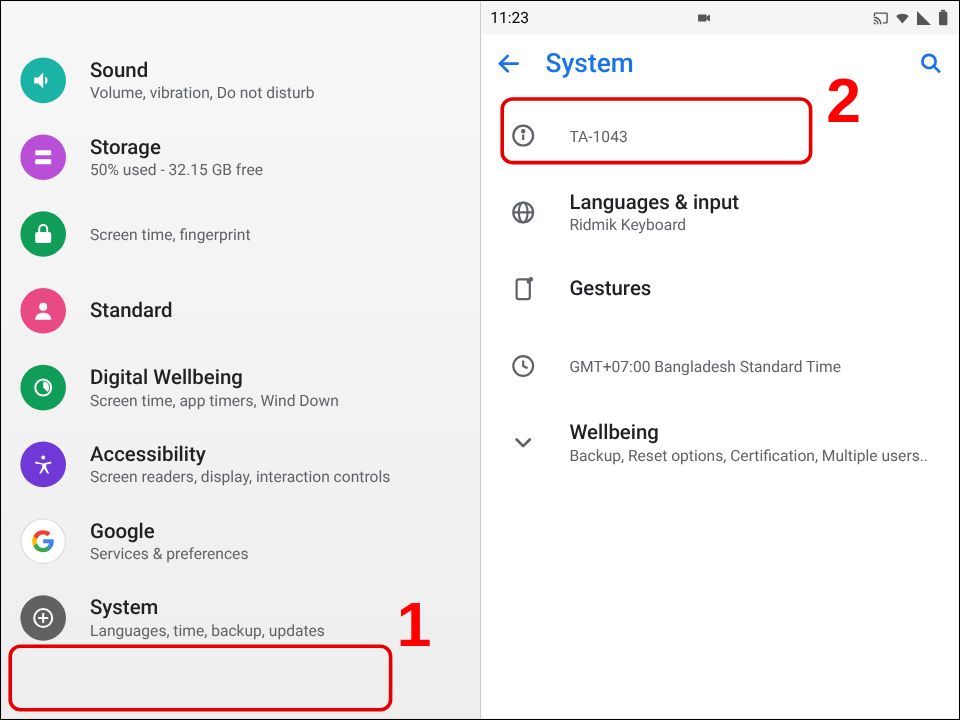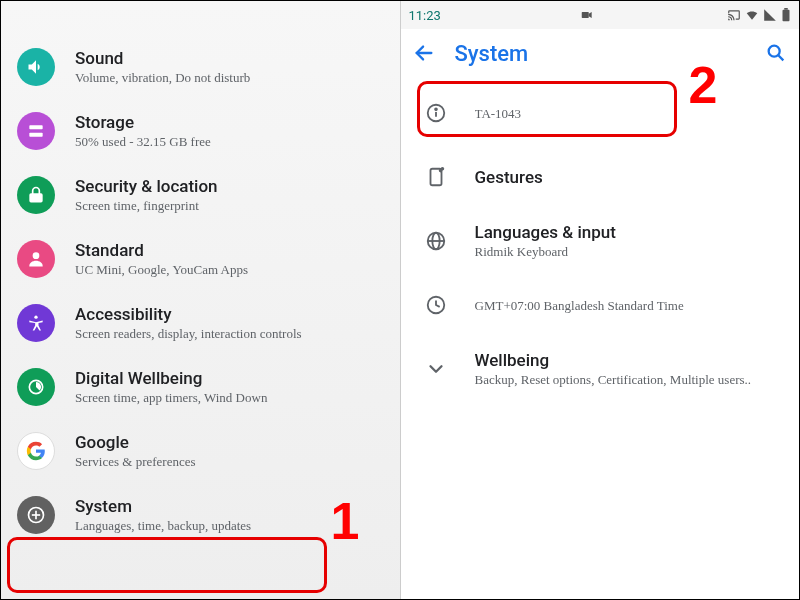--- a/index.html
+++ b/index.html
@@ -30,21 +30,21 @@
   .pane-right {
     background: #fff;
   }
   .statusbar {
     height: 28px;
     display: flex;
     align-items: center;
     justify-content: space-between;
     padding: 0 8px;
     font-size: 13px;
-    color: #0f766e;
+    color: #000000;
     background: #f5f5f5;
     text-align: right;
   }
   .statusbar .sb-right { display:flex; gap:4px; align-items:center; }
   .header {
     display: flex;
     align-items: center;
     height: 48px;
     padding: 0 12px;
     gap: 20px;
@@ -85,21 +85,20 @@
     color: #202124;
     font-weight: 500;
   }
   .row .sub-line {
     font-size: 13px;
     color: #5f6368;
     margin-top: 2px;
     overflow:hidden;
     text-overflow:ellipsis;
     white-space:nowrap;
-    font-family:Liberation Serif, serif;
   }
   .highlight-box {
     position: absolute;
     border: 3px solid #e60000;
     border-radius: 10px;
     pointer-events: none;
   }
   .annotation {
     position: absolute;
     color: #ff0000;
@@ -145,61 +144,59 @@
         </div>
       </div>
 
       <div class="row">
         <div class="icon-circle" style="background:#0f9d58">
           <svg width="20" height="20" viewBox="0 0 24 24" fill="#fff">
               <path d="M12 2a5 5 0 0 0-5 5v3H6a2 2 0 0 0-2 2v7a2 2 0 0 0 2 2h12a2 2 0 0 0 2-2v-7a2 2 0 0 0-2-2h-1V7a5 5 0 0 0-5-5zm-3 8V7a3 3 0 1 1 6 0v3H9z"></path>
             </svg>
         </div>
         <div class="texts">
-          <div class="title-line">Security &amp; location</div>
           <div class="sub-line">Screen time, fingerprint</div>
         </div>
       </div>
 
       <div class="row">
         <div class="icon-circle" style="background:#e94a83">
           <svg width="20" height="20" viewBox="0 0 24 24" fill="#fff">
               <circle cx="12" cy="8" r="4"></circle>
               <path d="M4 20c0-3.3 3.6-6 8-6s8 2.7 8 6v1H4z"></path>
             </svg>
         </div>
         <div class="texts">
           <div class="title-line">Standard</div>
-          <div class="sub-line">UC Mini, Google, YouCam Apps</div>
+        </div>
+      </div>
+
+      <div class="row">
+        <div class="icon-circle" style="background:#0f9d58">
+          <svg width="20" height="20" viewBox="0 0 24 24" fill="#fff">
+              <circle cx="12" cy="12" r="8" fill="none" stroke="#fff" stroke-width="2"></circle>
+              <path d="M12 12V6a6 6 0 0 1 4.24 10.24z"></path>
+            </svg>
+        </div>
+        <div class="texts">
+          <div class="title-line">Digital Wellbeing</div>
+          <div class="sub-line">Screen time, app timers, Wind Down</div>
         </div>
       </div>
 
       <div class="row">
         <div class="icon-circle" style="background:#7038d6">
           <svg width="20" height="20" viewBox="0 0 24 24" fill="#fff">
               <circle cx="12" cy="5" r="2"></circle>
               <path d="M4 9l8 2 8-2v2l-5 1v3l3 6h-2l-3-5-3 5H8l3-6v-3L4 11z"></path>
             </svg>
         </div>
         <div class="texts">
           <div class="title-line">Accessibility</div>
           <div class="sub-line">Screen readers, display, interaction controls</div>
-        </div>
-      </div>
-
-      <div class="row">
-        <div class="icon-circle" style="background:#0f9d58">
-          <svg width="20" height="20" viewBox="0 0 24 24" fill="#fff">
-              <circle cx="12" cy="12" r="8" fill="none" stroke="#fff" stroke-width="2"></circle>
-              <path d="M12 12V6a6 6 0 0 1 4.24 10.24z"></path>
-            </svg>
-        </div>
-        <div class="texts">
-          <div class="title-line">Digital Wellbeing</div>
-          <div class="sub-line">Screen time, app timers, Wind Down</div>
         </div>
       </div>
 
       <div class="row">
         <div class="icon-circle" style="background:#fff;border:1px solid #ddd">
           <svg width="22" height="22" viewBox="0 0 24 24">
               <path fill="#4285F4" d="M21.6 12.2c0-.7-.1-1.3-.2-1.9H12v3.6h5.4c-.2 1.2-.9 2.3-2 3v2.5h3.2c1.9-1.7 3-4.3 3-7.2z"></path>
               <path fill="#34A853" d="M12 22c2.7 0 5-0.9 6.6-2.4l-3.2-2.5c-.9.6-2 1-3.4 1-2.6 0-4.8-1.8-5.6-4.1H3.1v2.6A10 10 0 0 0 12 22z"></path>
               <path fill="#FBBC05" d="M6.4 14c-.2-.6-.3-1.3-.3-2s.1-1.4.3-2V7.4H3.1A10 10 0 0 0 2 12c0 1.6.4 3.2 1.1 4.6L6.4 14z"></path>
               <path fill="#EA4335" d="M12 5.9c1.5 0 2.8.5 3.8 1.5l2.8-2.8C17 2.9 14.7 2 12 2A10 10 0 0 0 3.1 7.4L6.4 10c.8-2.3 3-4.1 5.6-4.1z"></path>
@@ -292,41 +289,41 @@
             </svg>
         </div>
         <div class="texts">
           <div class="sub-line">TA-1043</div>
         </div>
       </div>
 
       <div class="row">
         <div class="icon-plain">
           <svg width="22" height="22" viewBox="0 0 24 24" fill="none" stroke="#5f6368" stroke-width="2">
+              <circle cx="12" cy="12" r="9"></circle>
+              <ellipse cx="12" cy="12" rx="4" ry="9"></ellipse>
+              <line x1="3" y1="12" x2="21" y2="12"></line>
+            </svg>
+        </div>
+        <div class="texts">
+          <div class="title-line">Languages &amp; input</div>
+          <div class="sub-line">Ridmik Keyboard</div>
+        </div>
+      </div>
+
+      <div class="row">
+        <div class="icon-plain">
+          <svg width="22" height="22" viewBox="0 0 24 24" fill="none" stroke="#5f6368" stroke-width="2">
               <rect x="6" y="3" width="12" height="18" rx="2"></rect>
               <circle cx="17" cy="5" r="1" fill="#5f6368"></circle>
               <circle cx="19" cy="3" r="1" fill="#5f6368"></circle>
             </svg>
         </div>
         <div class="texts">
           <div class="title-line">Gestures</div>
-        </div>
-      </div>
-
-      <div class="row">
-        <div class="icon-plain">
-          <svg width="22" height="22" viewBox="0 0 24 24" fill="none" stroke="#5f6368" stroke-width="2">
-              <circle cx="12" cy="12" r="9"></circle>
-              <ellipse cx="12" cy="12" rx="4" ry="9"></ellipse>
-              <line x1="3" y1="12" x2="21" y2="12"></line>
-            </svg>
-        </div>
-        <div class="texts">
-          <div class="title-line">Languages &amp; input</div>
-          <div class="sub-line">Ridmik Keyboard</div>
         </div>
       </div>
 
       <div class="row">
         <div class="icon-plain">
           <svg width="22" height="22" viewBox="0 0 24 24" fill="none" stroke="#5f6368" stroke-width="2">
               <circle cx="12" cy="12" r="9"></circle>
               <polyline points="12 7 12 12 16 14"></polyline>
             </svg>
         </div>

